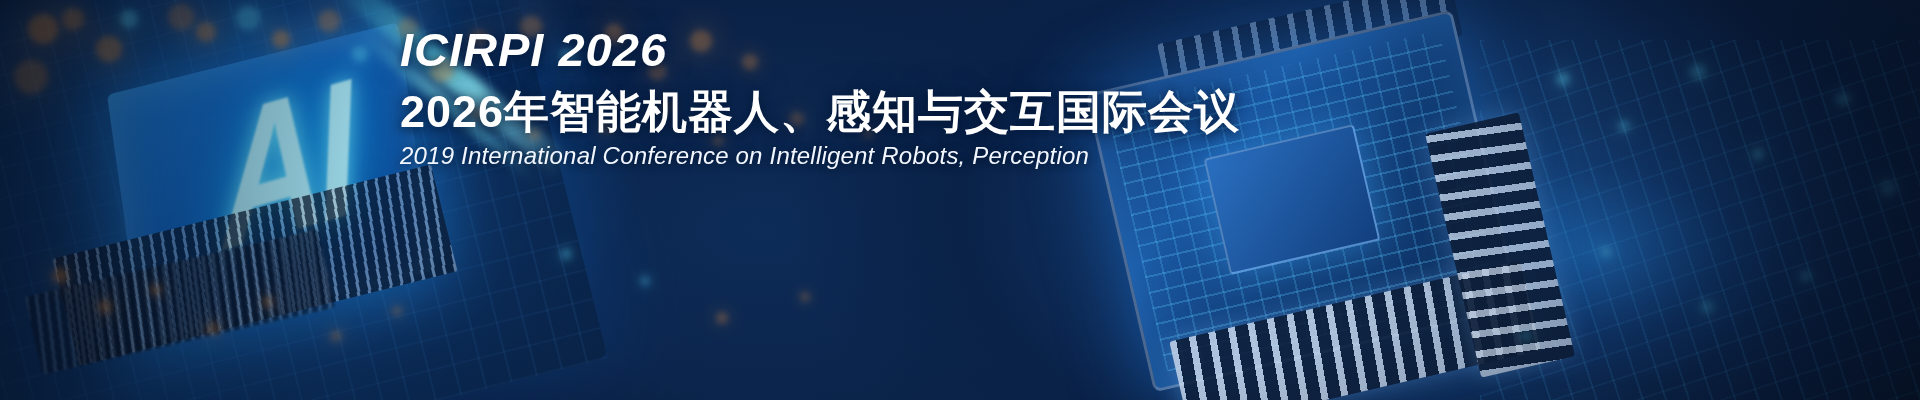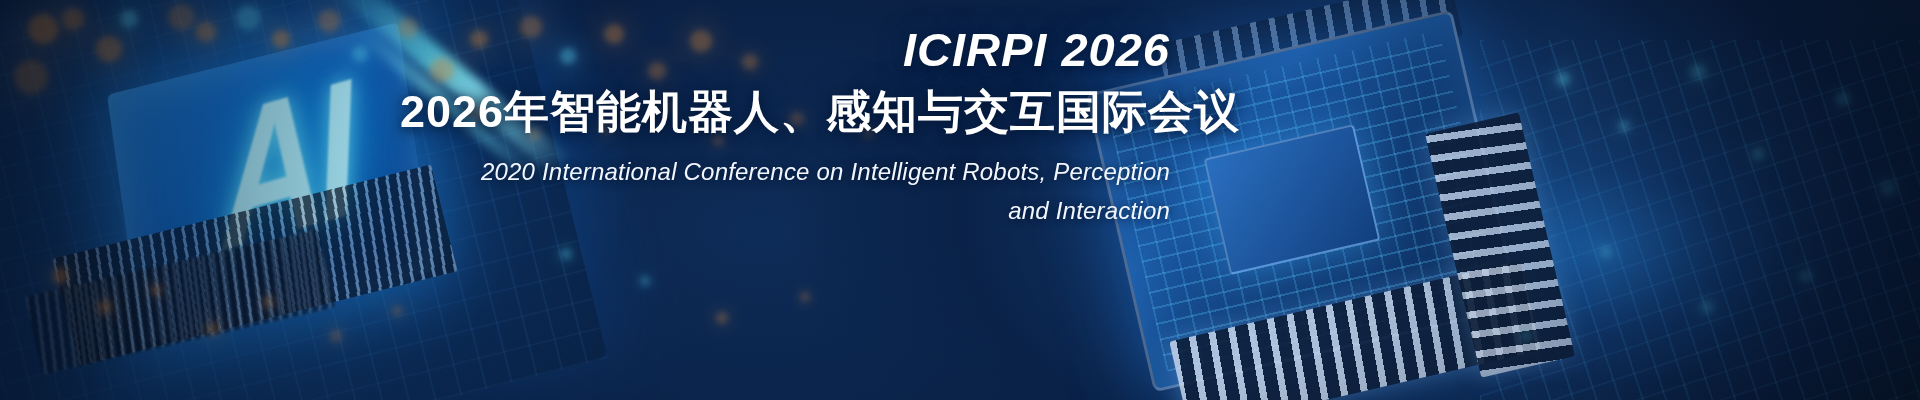--- a/index.html
+++ b/index.html
@@ -145,33 +145,33 @@
   .streak2{
     position:absolute;left:330px;top:95px;width:230px;height:14px;
     transform:rotate(40deg);
     background:linear-gradient(90deg, rgba(0,200,255,0) 0%, rgba(120,235,255,.75) 50%, rgba(0,200,255,0) 100%);
     filter:blur(4px);border-radius:20px;
   }
 
   
   .text-block{
     position:absolute;left:400px;top:26px;width:770px;
-    text-align:right;z-index:30;
+    text-align:left;z-index:30;
   }
   .t-acronym{
     font-size:47px;font-weight:bold;font-style:italic;color:#ffffff;
     letter-spacing:1px;line-height:1;
     text-shadow:0 2px 10px rgba(0,20,50,.85), 0 0 26px rgba(10,40,90,.6);
     margin:0 0 14px 0;
   }
   .t-cn-title{
     font-size:45px;font-weight:bold;color:#ffffff;
     letter-spacing:1px;line-height:1.12;white-space:nowrap;
     text-shadow:0 2px 12px rgba(0,18,45,.9), 0 0 28px rgba(8,36,80,.65);
-    margin:0 0 16px 0;
+    margin:0 0 0 0;
   }
   .t-en{
     font-size:24px;font-style:italic;color:#f2f7ff;font-weight:normal;
     line-height:1.62;letter-spacing:.2px;
     text-shadow:0 1px 8px rgba(0,16,40,.85);
     margin:0 0 14px 0;
   }
   .t-city{
     font-size:27px;font-weight:bold;color:#ffffff;letter-spacing:1.5px;
     text-shadow:0 2px 10px rgba(0,16,40,.9);
@@ -252,18 +252,17 @@
       <div class="bokeh" style="left: 1880px; top: 180px; width: 16px; height: 16px; background: rgb(95, 224, 255); opacity: 0.25; box-shadow: rgb(95, 224, 255) 0px 0px 22.4px;"></div>
       <div class="bokeh" style="left: 1520px; top: 330px; width: 12px; height: 12px; background: rgb(95, 224, 255); opacity: 0.22; box-shadow: rgb(95, 224, 255) 0px 0px 16.8px;"></div>
     </div>
 
   <div class="bg-vignette"></div>
 
   <div class="text-block">
     <div class="t-acronym">ICIRPI 2026</div>
     <div class="t-cn-title">2026年智能机器人、感知与交互国际会议</div>
     <div class="t-en">
-      <div>2020 International Conference on Intelligent Robots, Perception</div>
-      <div>and Interaction</div>
+      <div>2019 International Conference on Intelligent Robots, Perception</div>
     </div>
   </div>
 
 </div>
 
 </body></html>

